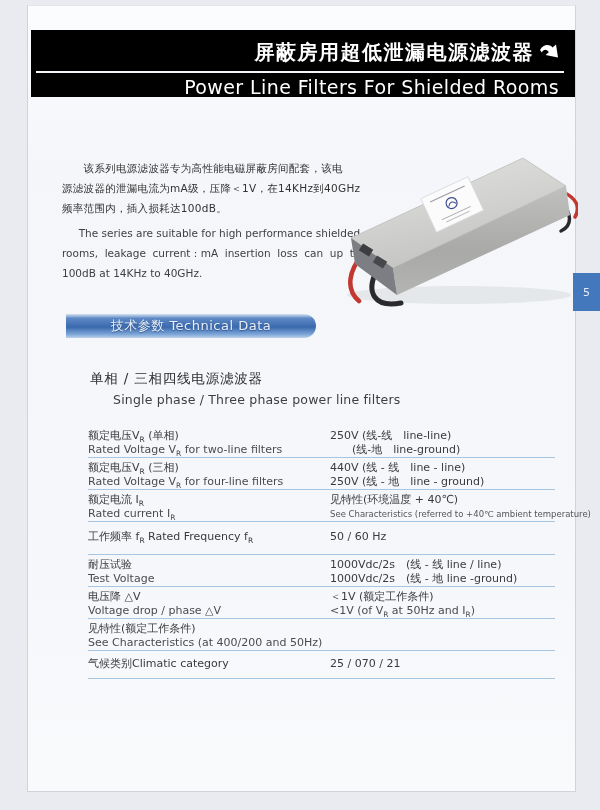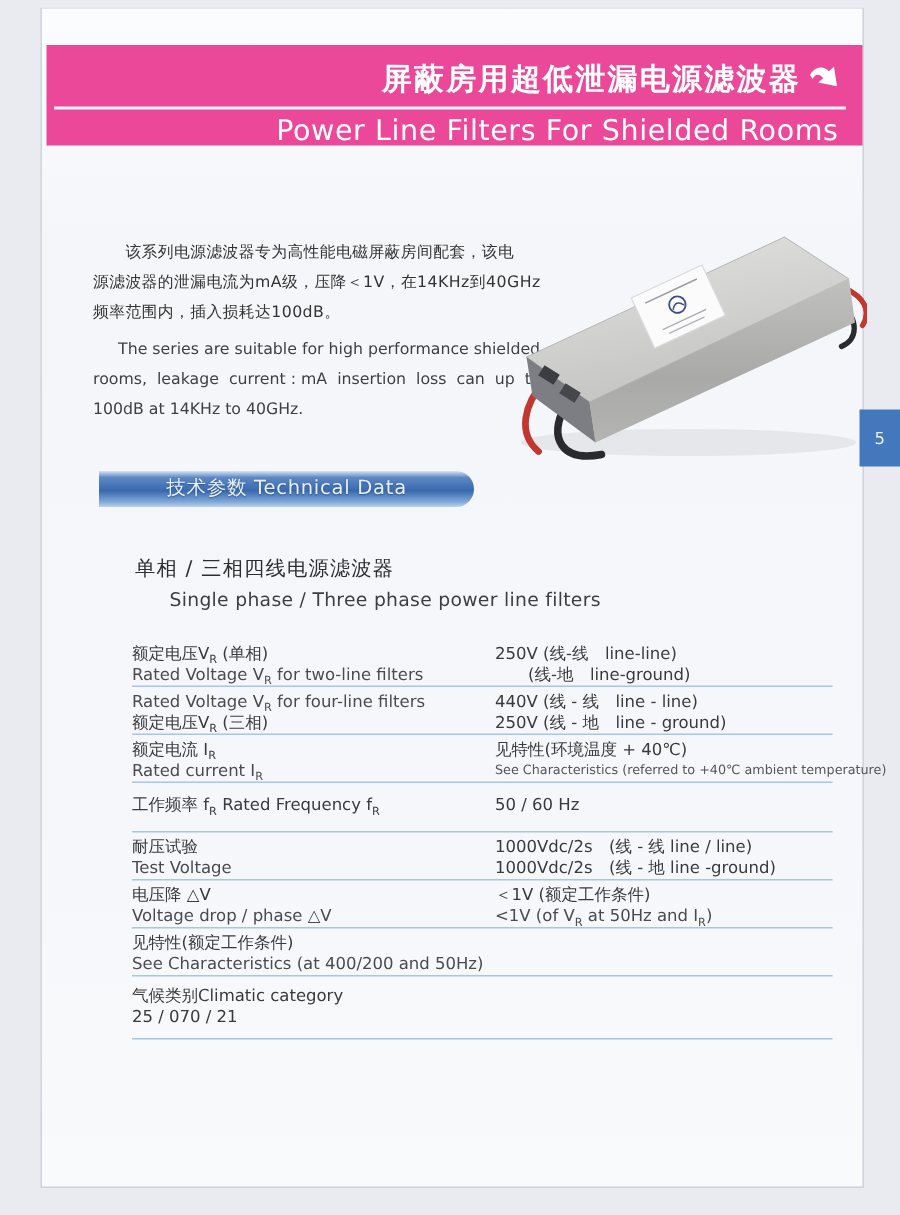--- a/index.html
+++ b/index.html
@@ -10,21 +10,21 @@
     -webkit-font-smoothing:antialiased;
   }
   .page{
     position:absolute;left:27px;top:5px;width:547px;height:785px;
     background:linear-gradient(180deg,#fbfcfe 0%,#f4f6f9 20%,#f6f7fa 70%,#f9fafc 100%);
     border:1px solid #cfd3da;border-top-color:#e3e5ea;
   }
   
   .band{
     position:absolute;left:31px;top:30px;width:544px;height:67px;
-    background:#ec4899;
+    background:#000000;
   }
   .band-title-row{
     position:absolute;top:9px;right:15px;height:26px;
     display:flex;align-items:center;gap:5px;
   }
   .band-title{
     color:#ffffff;font-size:20px;font-weight:600;letter-spacing:1.5px;
     white-space:nowrap;
   }
   .band-rule{position:absolute;top:41px;left:5px;right:11px;height:2px;background:#f2f5fa;}
@@ -73,21 +73,21 @@
     letter-spacing:0.8px;white-space:nowrap;
   }
   .heading-en{
     position:absolute;left:113px;top:392px;font-size:12.5px;color:#3e3e42;
     letter-spacing:0.2px;white-space:nowrap;
   }
   
   .spec-table{position:absolute;left:88px;top:426px;width:467px;}
   .spec-row{display:flex;border-bottom:1px solid #a6c6e4;padding:3px 0 0;}
   .spec-row:nth-child(4){padding:8px 0 10px;}
-  .spec-row:nth-child(8){padding:6px 0 7px;flex-direction:column;}
+  .spec-row:nth-child(8){padding:6px 0 7px;}
   .spec-left{width:242px;flex:none;}
   .spec-right{flex:1;min-width:0;}
   .line{font-size:11px;line-height:14px;color:#3a3a3c;white-space:nowrap;}
   .line.en{color:#4b4b4f;}
   .line.small{font-size:8.5px;color:#55555a;}
   .line.indent{padding-left:22px;}
   .line sub{font-size:7.5px;line-height:0;}
 </style>
 </head>
 <body>
@@ -172,22 +172,22 @@
         <div class="line cn">额定电压V<sub>R</sub> (单相)</div>
         <div class="line en">Rated Voltage V<sub>R</sub> for two-line filters</div>
       </div>
       <div class="spec-right">
         <div class="line cn">250V (线-线　line-line)</div>
         <div class="line cn indent">(线-地　line-ground)</div>
       </div>
     </div>
     <div class="spec-row">
       <div class="spec-left">
+        <div class="line cn">额定电压V<sub>R</sub> (三相)</div>
         <div class="line en">Rated Voltage V<sub>R</sub> for four-line filters</div>
-        <div class="line cn">额定电压V<sub>R</sub> (三相)</div>
       </div>
       <div class="spec-right">
         <div class="line cn">440V (线 - 线　line - line)</div>
         <div class="line cn">250V (线 - 地　line - ground)</div>
       </div>
     </div>
     <div class="spec-row">
       <div class="spec-left">
         <div class="line cn">额定电流 I<sub>R</sub></div>
         <div class="line en">Rated current I<sub>R</sub></div>

